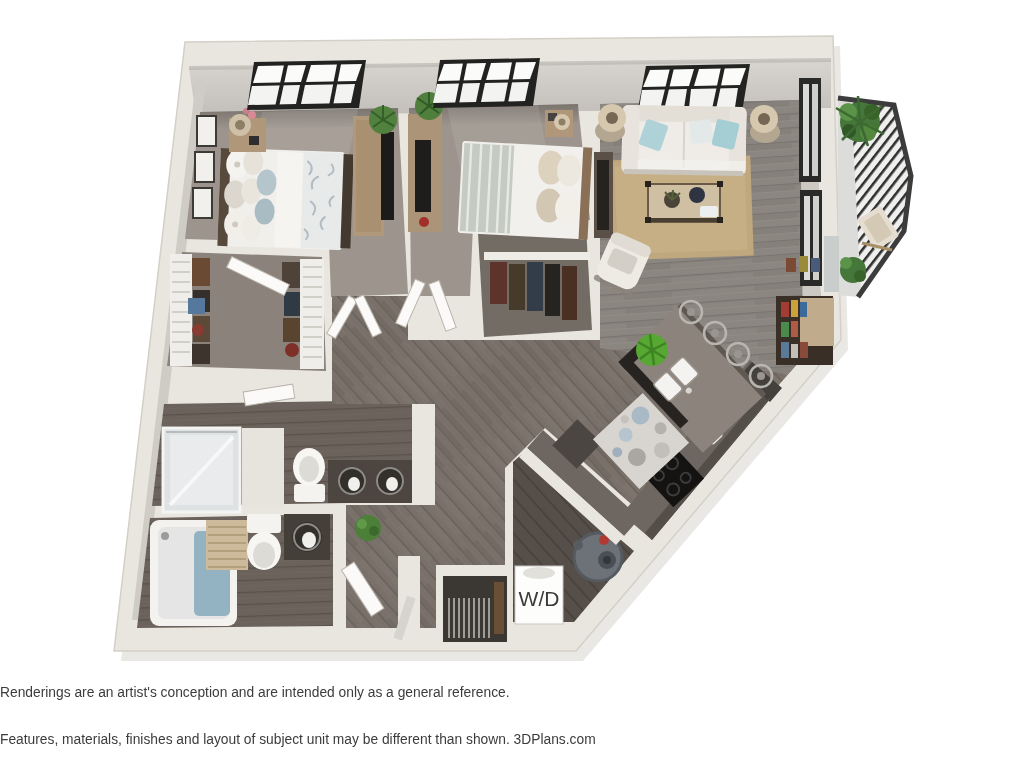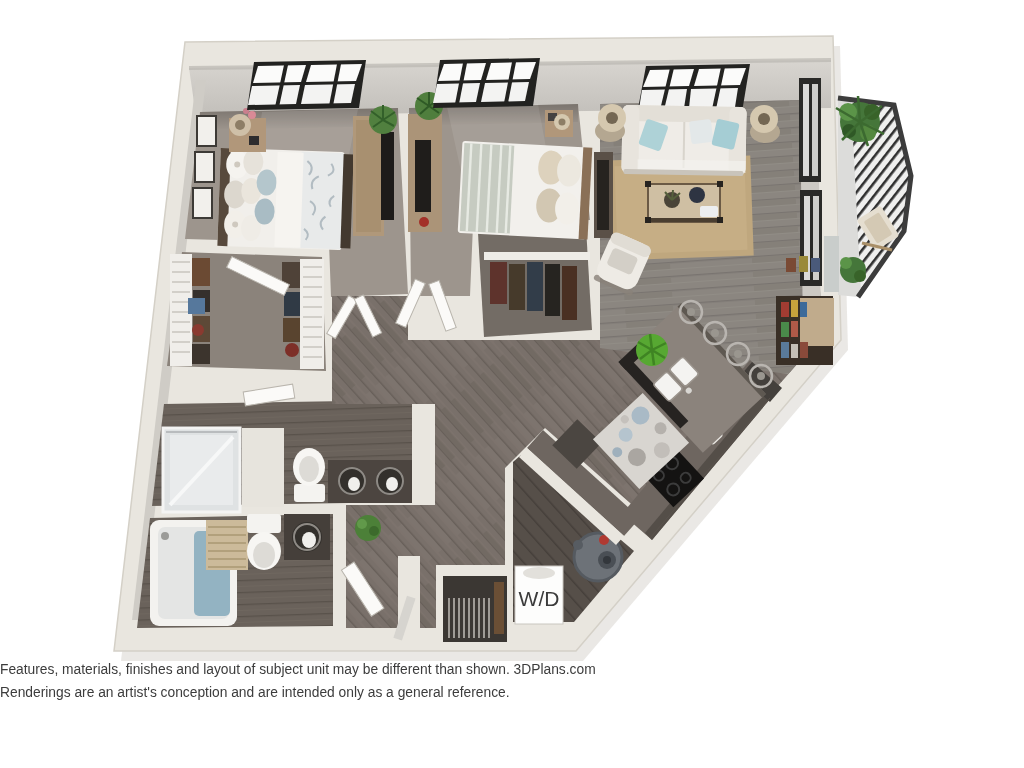--- a/index.html
+++ b/index.html
@@ -541,13 +541,13 @@
 <circle cx="853" cy="270" r="13" fill="#45763a"></circle>
 <circle cx="846" cy="263" r="6" fill="#5b9448"></circle>
 <circle cx="860" cy="276" r="6" fill="#386329"></circle>
 </g>
 
 <rect x="824" y="236" width="15" height="56" fill="#c9cdcb"></rect>
 </svg>
 
 <div class="disc" style="top:685px">Renderings are an artist's conception and are intended only as a general reference.</div>
 
-<div class="disc" style="top:662px">Features, materials, finishes and layout of subject unit may be different than shown. 3DPlans.com</div>
+<div class="disc" style="top:732px">Features, materials, finishes and layout of subject unit may be different than shown. 3DPlans.com</div>
 
 </body></html>

